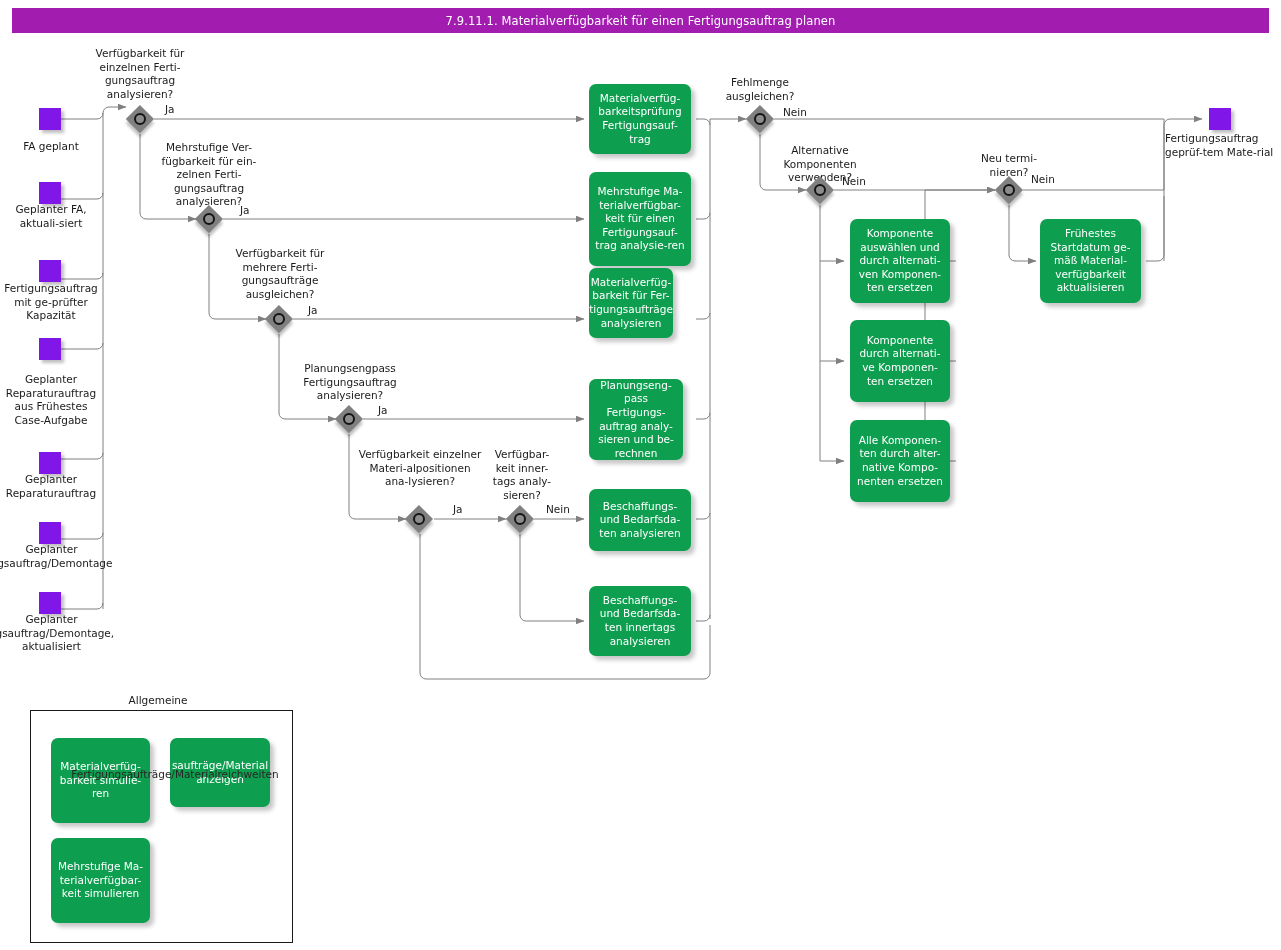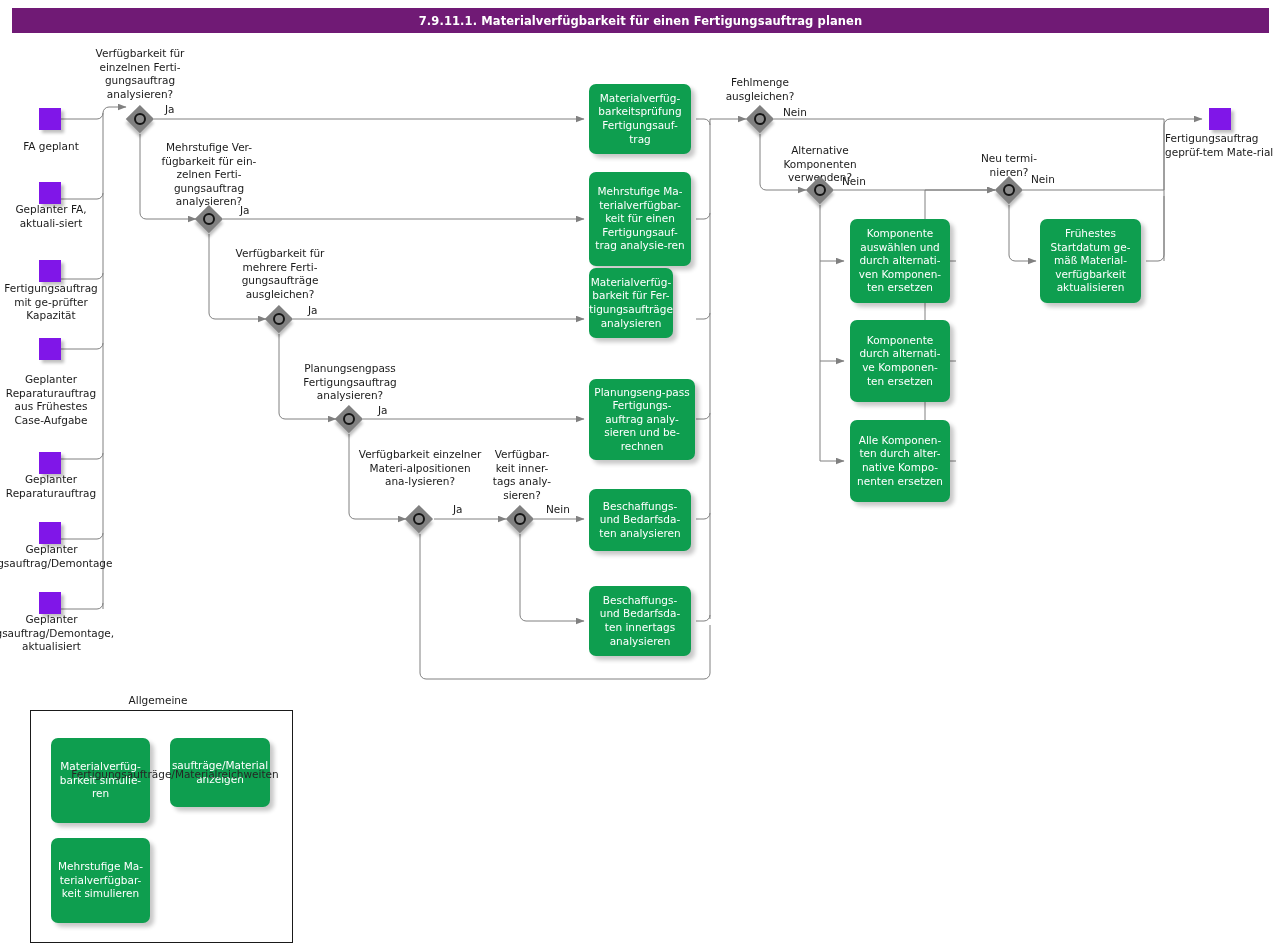--- a/index.html
+++ b/index.html
@@ -2,21 +2,21 @@
 <html><head>
 <meta charset="utf-8">
 <style>
   html,body{margin:0;padding:0;background:#ffffff;}
   body{width:1281px;height:950px;position:relative;
        font-family:"DejaVu Sans","Liberation Sans",sans-serif;
        color:#1a1a1a;overflow:hidden;}
 
   
   .titlebar{position:absolute;left:12px;top:8px;width:1257px;height:25px;
-            background:#701a75;color:#ffffff;font-size:11.5px;font-weight:bold;
+            background:#a21caf;color:#ffffff;font-size:11.5px;font-weight:normal;
             display:flex;align-items:center;justify-content:center;letter-spacing:.1px;}
 
   
   svg.wires{position:absolute;left:0;top:0;width:1281px;height:950px;
             pointer-events:none;}
   svg.wires path,svg.wires line{fill:none;stroke:#808080;stroke-width:1;}
 
   
   .evt{position:absolute;width:22px;height:22px;background:#8016e8;
        box-shadow:3px 3px 3px rgba(0,0,0,.25);}
@@ -220,21 +220,21 @@
 <div class="dec-lbl" style="left:966px;top:152px;width:86px">Neu termi-nieren?</div>
 <div class="dec" style="left:995px;top:176px">
   <div class="dia"></div>
     <div class="ring"></div>
 </div>
 <div class="edge-lbl" style="left:1031px;top:173px">Nein</div>
 
 <div class="fn" style="left:589px;top:84px;width:102px;height:70px">Materialverfüg-barkeitsprüfung Fertigungsauf-trag</div>
 <div class="fn" style="left:589px;top:172px;width:102px;height:94px">Mehrstufige  Ma-terialverfügbar-keit  für einen Fertigungsauf-trag  analysie-ren</div>
 <div class="fn" style="left:589px;top:268px;width:84px;height:70px">Materialverfüg-barkeit  für  Fer-tigungsaufträge analysieren</div>
-<div class="fn" style="left:589px;top:379px;width:106px;height:81px">Planungseng-pass Fertigungs-auftrag analy-sieren und be-rechnen</div>
+<div class="fn" style="left:589px;top:379px;width:94px;height:81px">Planungseng-pass Fertigungs-auftrag analy-sieren und be-rechnen</div>
 <div class="fn" style="left:589px;top:489px;width:102px;height:62px">Beschaffungs- und Bedarfsda-ten analysieren</div>
 <div class="fn" style="left:589px;top:586px;width:102px;height:70px">Beschaffungs- und Bedarfsda-ten innertags analysieren</div>
 
 <div class="fn" style="left:850px;top:219px;width:100px;height:84px">Komponente auswählen und durch alternati-ven Komponen-ten ersetzen</div>
 <div class="fn" style="left:850px;top:320px;width:100px;height:82px">Komponente durch alternati-ve Komponen-ten ersetzen</div>
 <div class="fn" style="left:850px;top:420px;width:100px;height:82px">Alle Komponen-ten durch alter-native Kompo-nenten ersetzen</div>
 
 <div class="fn" style="left:1040px;top:219px;width:101px;height:84px">Frühestes Startdatum ge-mäß   Material-verfügbarkeit aktualisieren</div>
 
 <div class="grp-title" style="left:30px;top:694px;width:256px">Allgemeine</div>

